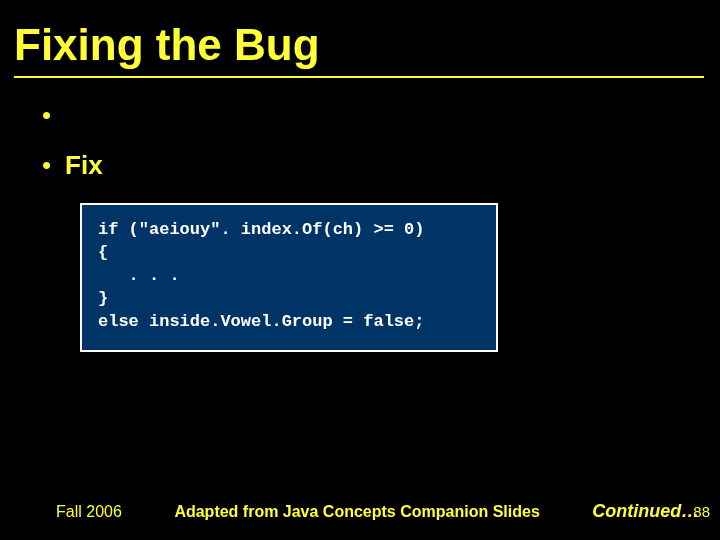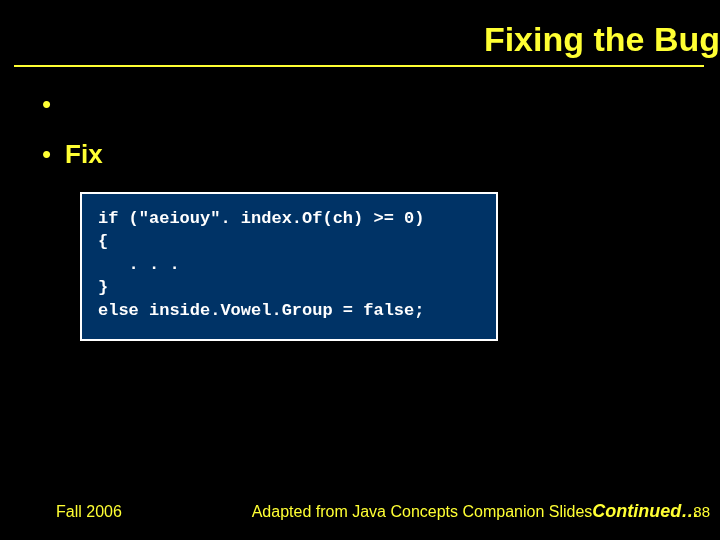--- a/index.html
+++ b/index.html
@@ -6,24 +6,23 @@
   body {
     width: 720px;
     height: 540px;
     background: #000000;
     font-family: Arial, Helvetica, sans-serif;
     overflow: hidden;
     position: relative;
   }
   .title {
     color: #ffff33;
-    font-size: 34px;
+    font-size: 44px;
     font-weight: bold;
-    padding: 20px 0 6px 14px;
-    text-align: right;
+    padding: 20px 8px 6px 14px;
   }
   .divider {
     border-bottom: 2px solid #ffff33;
     margin: 0 16px 0 14px;
   }
   .content {
     padding: 24px 24px 0 42px;
     color: #ffff33;
   }
   .bullet-row {
@@ -70,21 +69,22 @@
     padding: 0 22px 0 44px;
     color: #ffff33;
   }
   .footer-left {
     font-size: 16px;
     flex: 0 0 auto;
   }
   .footer-center {
     font-size: 16px;
     flex: 1 1 auto;
-    text-align: right;
+    text-align: center;
+    font-weight: bold;
   }
   .footer-right {
     font-size: 18px;
     font-style: italic;
     font-weight: bold;
     flex: 0 0 auto;
     display: flex;
     align-items: flex-end;
   }
   .page-num {

